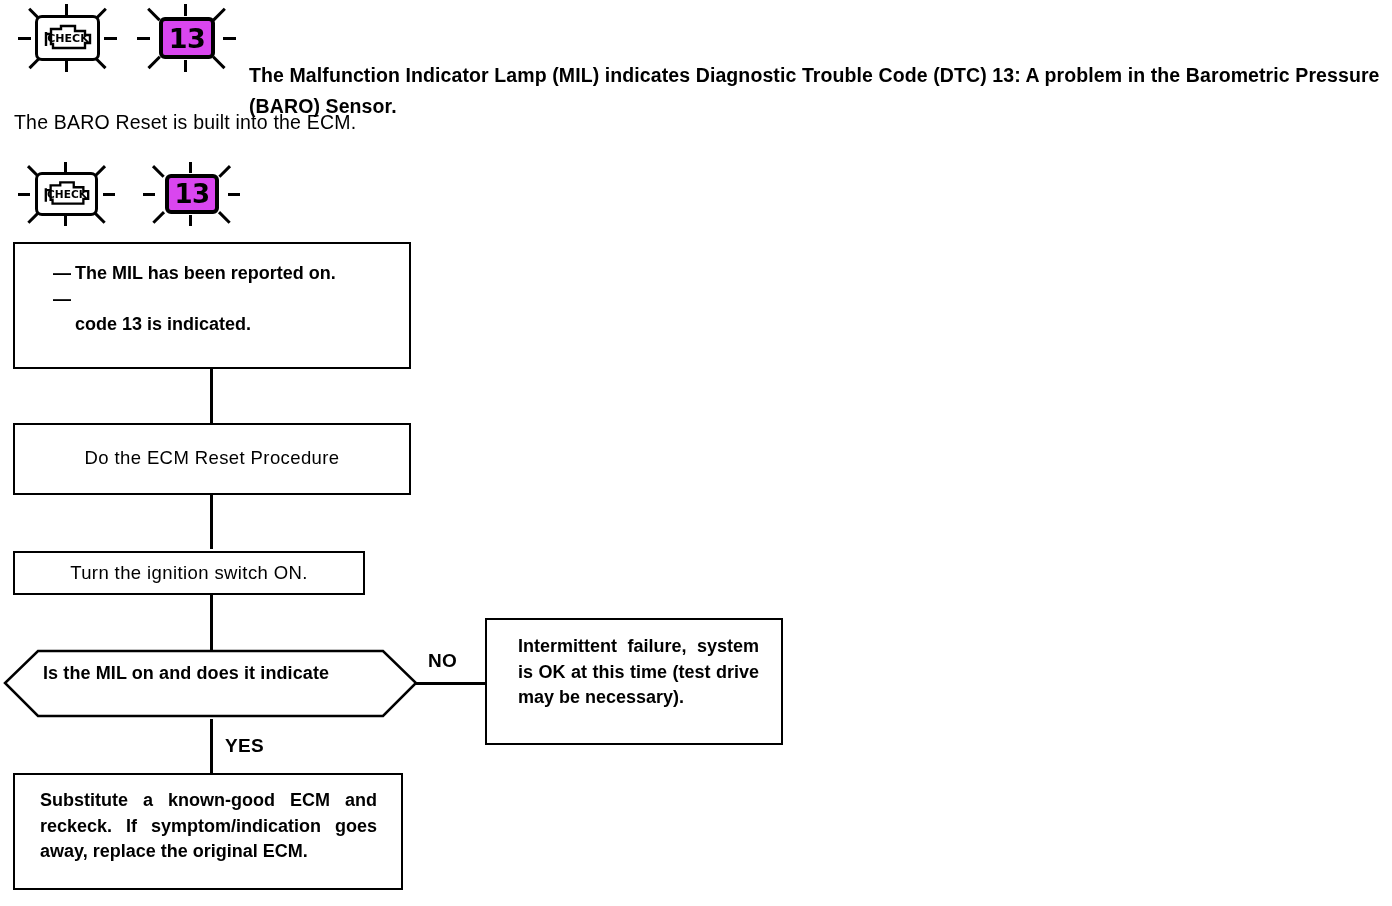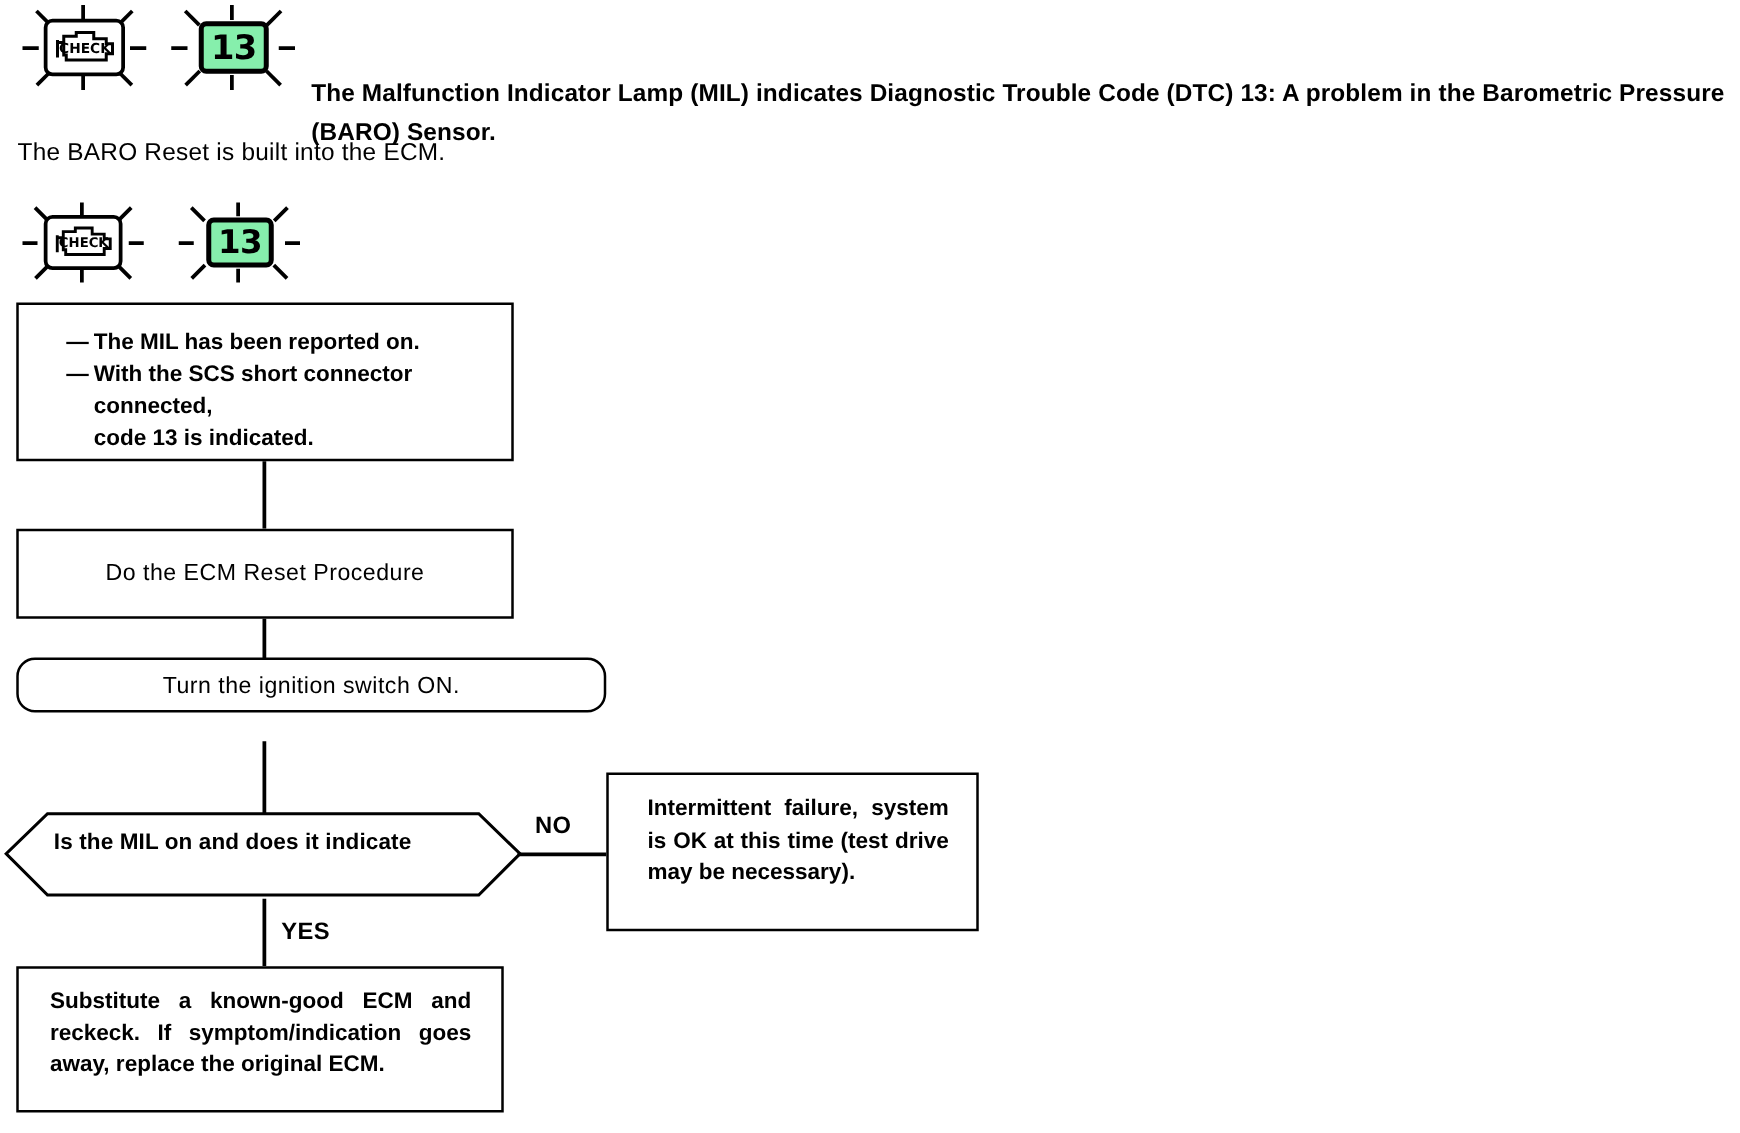--- a/index.html
+++ b/index.html
@@ -60,21 +60,21 @@
     left: 50%;
     top: 50%;
     transform: translate(-50%, -50%);
   }
 
   
   .code-box {
     position: absolute;
     border: 4px solid #000;
     border-radius: 6px;
-    background: #86efac;
+    background: #d946ef;
     box-sizing: border-box;
     display: flex;
     align-items: center;
     justify-content: center;
     font-weight: bold;
     font-family: "DejaVu Sans", sans-serif;
     letter-spacing: -0.5px;
   }
 
   
@@ -218,35 +218,34 @@
 </div>
 
 <div class="fc-box" style="left:13px; top:242px; width:398px; height:127px;">
   <div class="inner txt-bold" style="top:17px; left:38px; right:12px;">
     <div class="bullet-row">
       <span class="bullet-dash">—</span>
       <span>The MIL has been reported on.</span>
     </div>
     <div class="bullet-row">
       <span class="bullet-dash">—</span>
-      <span style="display:inline-block; width:300px;">With the SCS short connector connected,</span>
     </div>
     <div style="padding-left:22px;">code 13 is indicated.</div>
   </div>
 </div>
 
 <div class="connector-v" style="left:210px; top:369px; height:54px;"></div>
 
 <div class="fc-box" style="left:13px; top:423px; width:398px; height:72px;">
   <div class="inner txt-center" style="top:22px;">Do the ECM Reset Procedure</div>
 </div>
 
 <div class="connector-v" style="left:210px; top:495px; height:54px;"></div>
 
-<div class="fc-box" style="left:13px; top:526px; width:472px; height:44px;border-radius:15px;">
+<div class="fc-box" style="left:13px; top:551px; width:352px; height:44px;">
   <div class="inner txt-center" style="top:9px;">Turn the ignition switch ON.</div>
 </div>
 
 <div class="connector-v" style="left:210px; top:593px; height:58px;"></div>
 
 <div class="hexagon" style="left:3px; top:649px; width:415px; height:70px;">
   <svg width="415" height="70" viewBox="0 0 415 70">
     <polygon points="35,2 380,2 413,34 380,67 35,67 2,34" fill="#ffffff" stroke="#000000" stroke-width="2.5"></polygon>
   </svg>
   <div class="hex-text" style="left:40px; top:11px; width:350px;">

